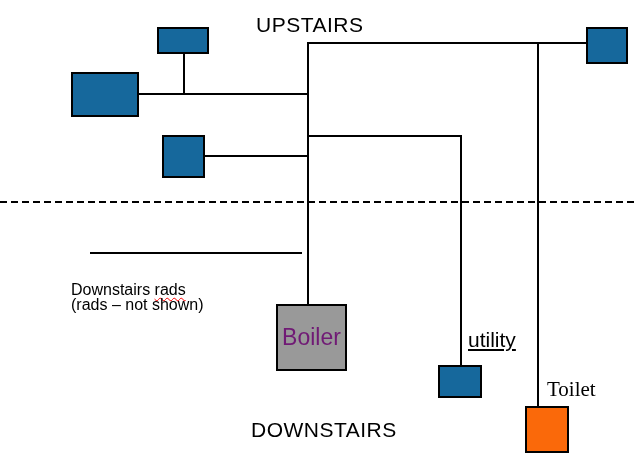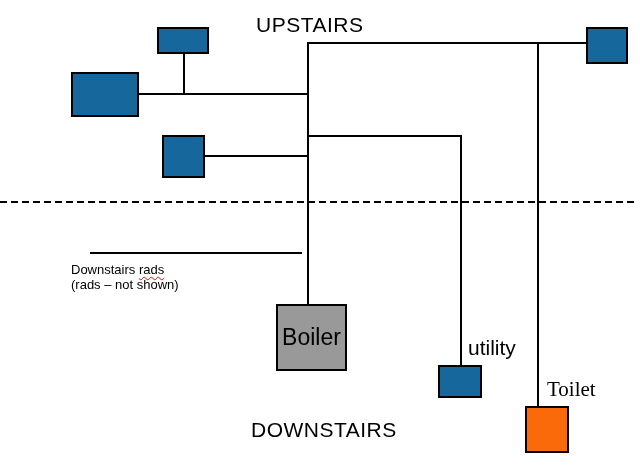--- a/index.html
+++ b/index.html
@@ -30,23 +30,24 @@
     letter-spacing: 0.5px;
     white-space: nowrap;
   }
   .node-label {
     position: absolute;
     font-size: 21px;
     white-space: nowrap;
   }
   .note {
     position: absolute;
-    font-size: 13px;
+    font-size: 16px;
     line-height: 15px;
     white-space: nowrap;
+    margin-top: 20px;
   }
   .misspelled {
     text-decoration-line: underline;
     text-decoration-style: wavy;
     text-decoration-thickness: 1px;
     text-underline-offset: 2px;
   }
   .divider {
     position: absolute;
     height: 2px;
@@ -78,23 +79,23 @@
   <div class="shape" style="left: 157px; top: 27px; width: 52px; height: 27px; background-color: rgb(22, 104, 156);"></div>
   <div class="shape" style="left: 71px; top: 72px; width: 68px; height: 45px; background-color: rgb(22, 104, 156);"></div>
   <div class="shape" style="left: 162px; top: 135px; width: 43px; height: 43px; background-color: rgb(22, 104, 156);"></div>
   <div class="shape" style="left: 586px; top: 27px; width: 42px; height: 37px; background-color: rgb(22, 104, 156);"></div>
 
   <div class="note" style="left:71px; top:262px;">
     <div><span>Downstairs </span><span class="misspelled" style="text-decoration-color: rgb(255, 0, 0);">rads</span></div>
     <div>(rads – not shown)</div>
   </div>
 
-  <div class="shape boiler-box" style="left: 276px; top: 304px; width: 71px; height: 67px; background-color: rgb(153, 153, 153); color: #000000;">
+  <div class="shape boiler-box" style="left: 276px; top: 304px; width: 71px; height: 67px; background-color: rgb(153, 153, 153); color: #701a75;">
     <span>Boiler</span>
   </div>
 
-  <div class="node-label" style="left:468px; top:336px;">utility</div>
+  <div class="node-label" style="left:468px; top:328px;text-decoration:underline;">utility</div>
   <div class="shape" style="left: 438px; top: 365px; width: 44px; height: 33px; background-color: rgb(22, 104, 156);"></div>
 
   <div class="node-label" style="left:547px; top:377px;font-family:Liberation Serif, serif;">Toilet</div>
   <div class="shape" style="left: 525px; top: 406px; width: 44px; height: 47px; background-color: rgb(250, 105, 10);"></div>
 
 </div>
 
 </body></html>

